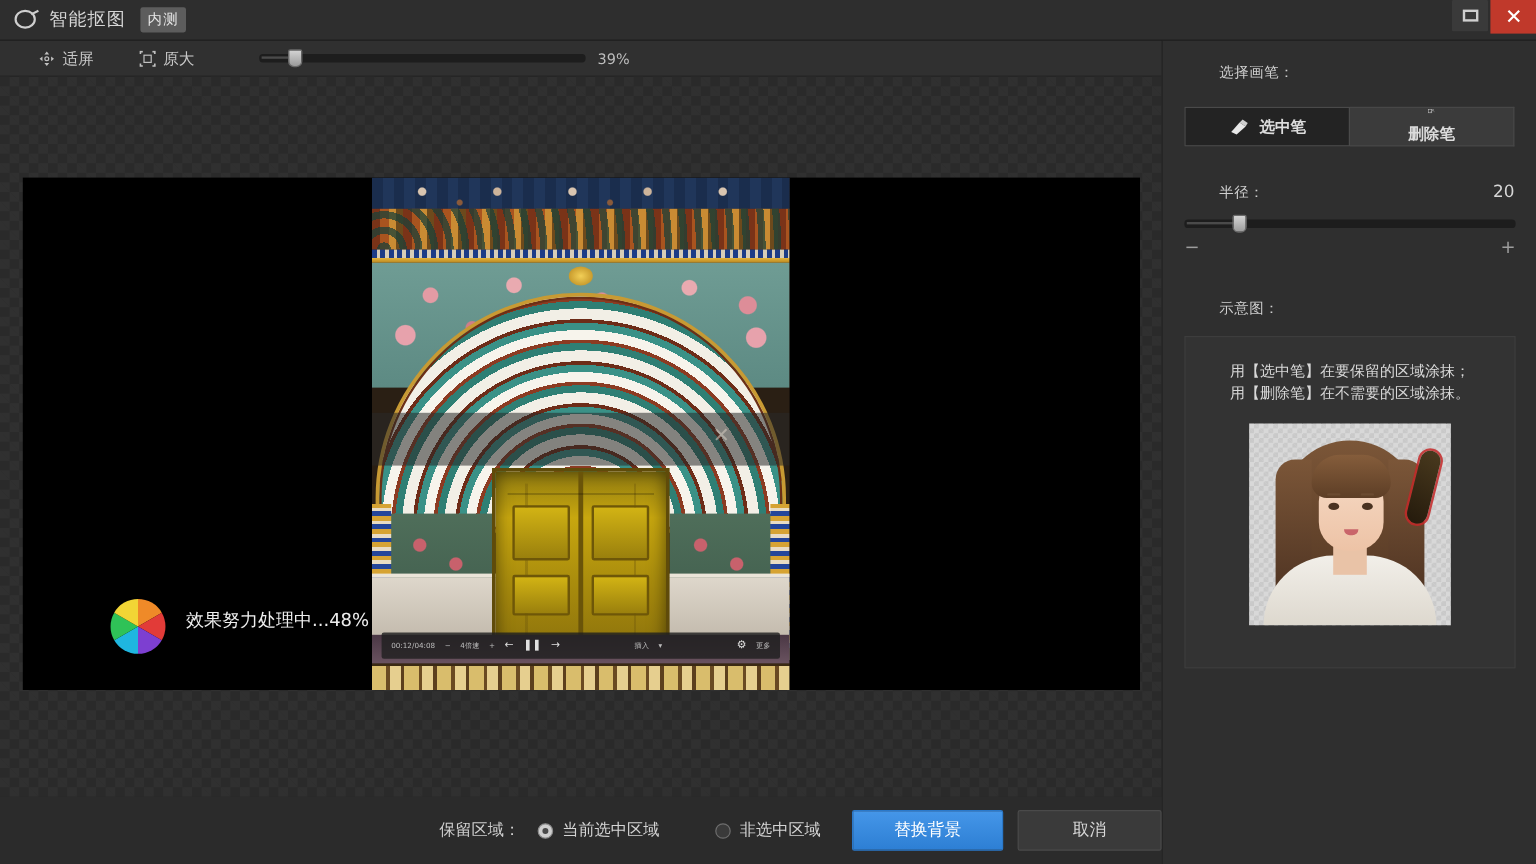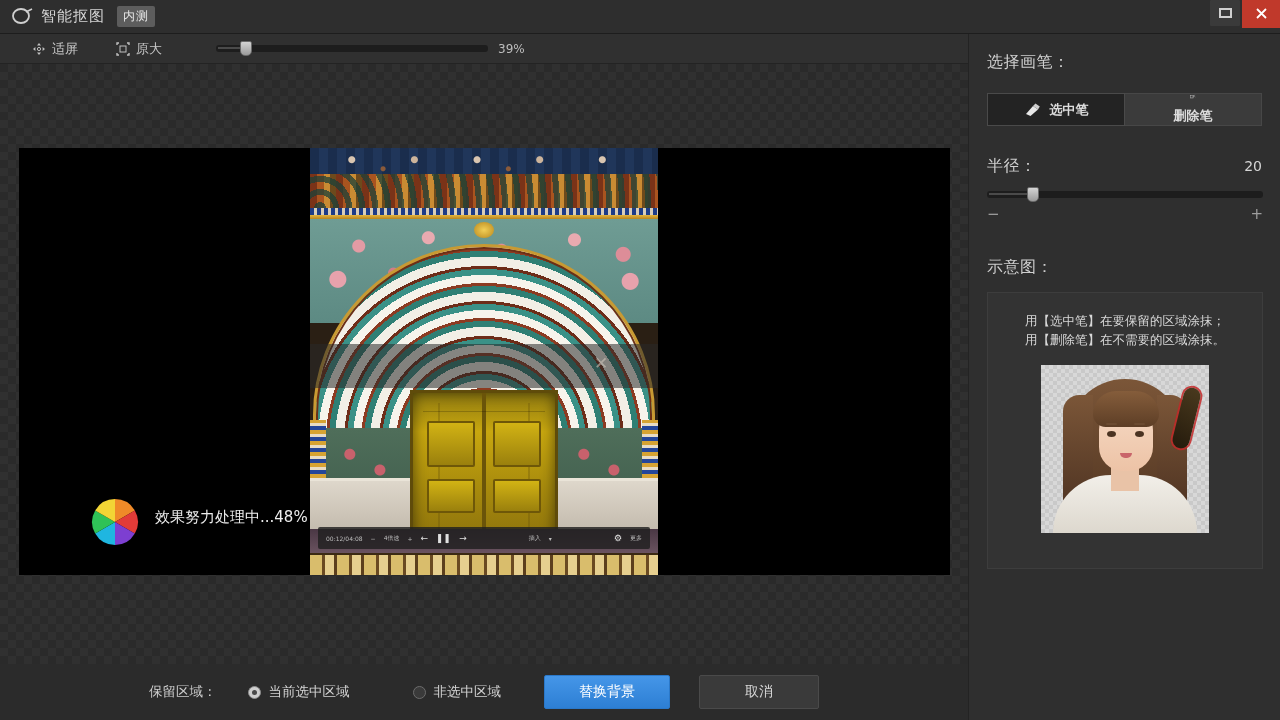--- a/index.html
+++ b/index.html
@@ -283,21 +283,21 @@
   }
 
   
   .rpanel {
     position: absolute; right: 0; top: 34px; width: 312px; height: 686px;
     background: #2f2f2f;
     border-left: 1px solid #232323;
     padding: 0 18px;
   }
   .rp-label {
-    color: #cfcfcf; font-size: 16px; letter-spacing: .5px;
+    color: #cfcfcf; font-size: 12px; letter-spacing: .5px; margin-left: 29px;
   }
   .rp-label.brush { margin-top: 18px; }
   .brush-row { display: flex; margin-top: 20px; font-weight: bold; }
   .brush-btn {
     flex: 1; height: 33px;
     display: flex; align-items: center; justify-content: center; gap: 8px;
     font-size: 13px; color: #dcdcdc;
     border: 1px solid #3c3c3c;
   }
   .brush-btn.active { background: #232323; border-color: #4a4a4a; }
@@ -398,22 +398,22 @@
     border-radius: 10px;
     background: linear-gradient(200deg,#4a3a1e,#241a0c);
     box-shadow: 0 0 0 2px rgba(196,40,40,.85);
     transform: rotate(14deg);
   }
 
   
   .bottombar {
     position: absolute; left: 0; top: 664px; width: 968px; height: 56px;
     background: #2b2b2b;
-    display: flex; align-items: center; justify-content: center;
-    gap: 17px;
+    display: flex; align-items: center; justify-content: flex-end;
+    gap: 0;
   }
   .bb-label { color: #cfcfcf; font-size: 13.5px; margin-right: 14px; }
   .radio-item { display: flex; align-items: center; gap: 8px; margin-right: 46px; }
   .radio-item:last-of-type { margin-right: 26px; }
   .radio {
     width: 13px; height: 13px; border-radius: 50%;
     border: 1px solid #6d6d6d; background: #3a3a3a;
     position: relative;
   }
   .radio.checked { background: #cfcfcf; border-color: #8e8e8e; }

